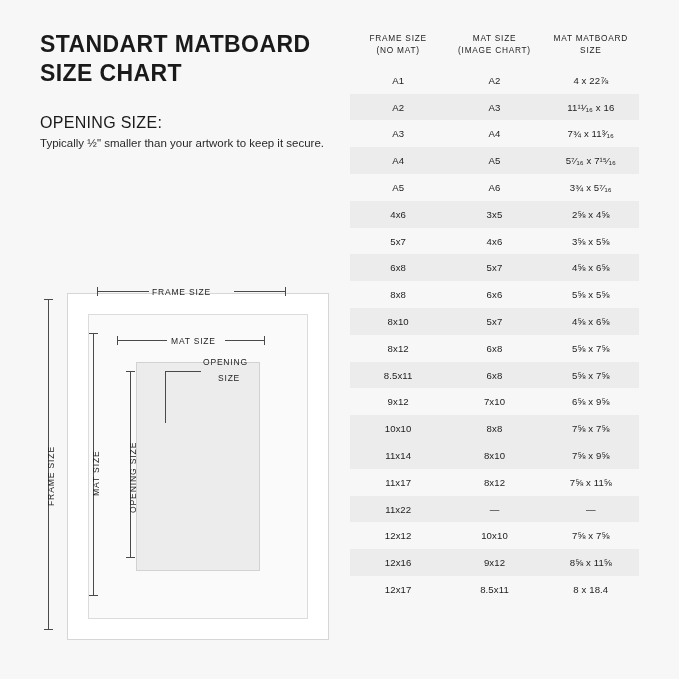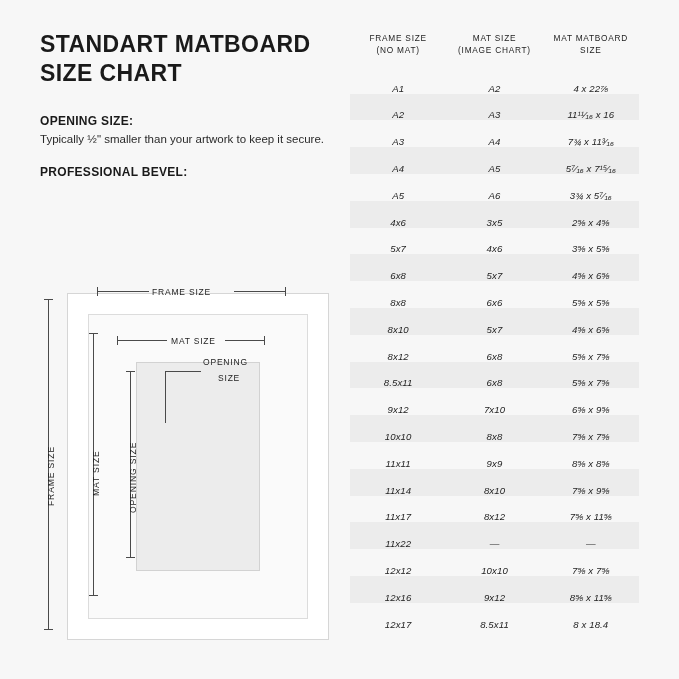--- a/index.html
+++ b/index.html
@@ -33,22 +33,22 @@
     font-weight: bold;
     letter-spacing: 0.4px;
     line-height: 1.27;
     margin: 0 0 26px 0;
     color: #1a1a1a;
   }
   .block {
     margin-bottom: 17px;
   }
   .block-heading {
-    font-size: 12px;
-    font-weight: bold;
+    font-size: 16px;
+    font-weight: normal;
     letter-spacing: 0.3px;
     margin: 12px 0 3px 0;
     color: #1a1a1a;
   }
   .block-body {
     font-size: 11.5px;
     line-height: 1.45;
     margin: 0;
     color: #2a2a2a;
   }
@@ -143,22 +143,21 @@
     flex: 1;
     text-align: center;
     font-size: 8.3px;
     letter-spacing: 0.75px;
     line-height: 1.5;
     color: #1d1d1d;
   }
   .row {
     display: flex;
     height: 26.8px;
-    align-items: flex-end;
-    font-style: italic;
+    align-items: center;
   }
   .row.alt {
     background: #ececec;
   }
   .td {
     flex: 1;
     text-align: center;
     font-size: 9.6px;
     color: #1d1d1d;
     letter-spacing: 0.1px;
@@ -171,21 +170,20 @@
 
   <div class="left">
     <h1 class="title">STANDART MATBOARD SIZE CHART</h1>
 
     <div class="block">
       <p class="block-heading">OPENING SIZE:</p>
       <p class="block-body">Typically ½" smaller than your artwork to keep it secure.</p>
     </div>
 
     <div class="block">
-      <p class="block-heading">PROFESSIONAL BEVEL:</p>
     </div>
   </div>
 
   <div class="diagram">
 
     <div class="frame-outer">
       <div class="mat">
         <div class="opening"></div>
       </div>
     </div>
@@ -303,25 +301,20 @@
         <div class="row">
           <div class="td">9x12</div>
           <div class="td">7x10</div>
           <div class="td">6⅝ x 9⅝</div>
         </div>
         <div class="row alt">
           <div class="td">10x10</div>
           <div class="td">8x8</div>
           <div class="td">7⅝ x 7⅝</div>
         </div>
-        <div class="row">
-          <div class="td">11x11</div>
-          <div class="td">9x9</div>
-          <div class="td">8⅝ x 8⅝</div>
-        </div>
         <div class="row alt">
           <div class="td">11x14</div>
           <div class="td">8x10</div>
           <div class="td">7⅝ x 9⅝</div>
         </div>
         <div class="row">
           <div class="td">11x17</div>
           <div class="td">8x12</div>
           <div class="td">7⅝ x 11⅝</div>
         </div>

